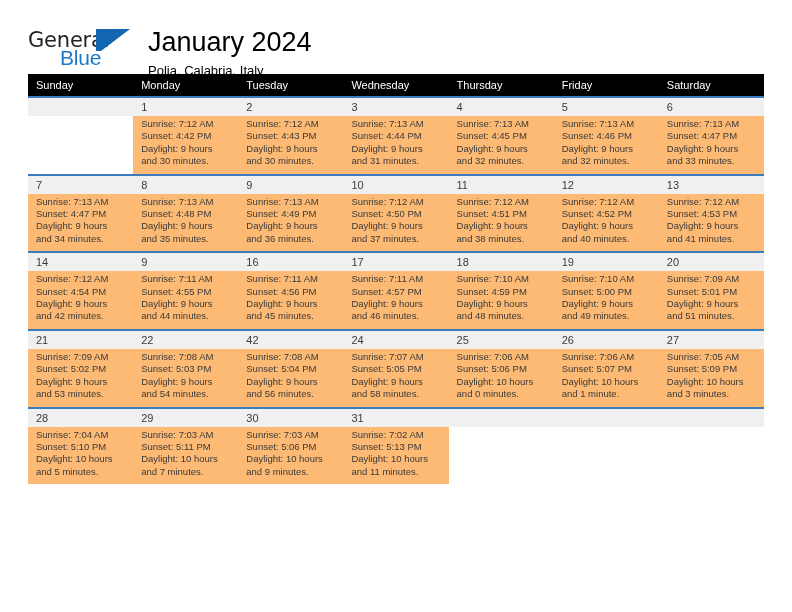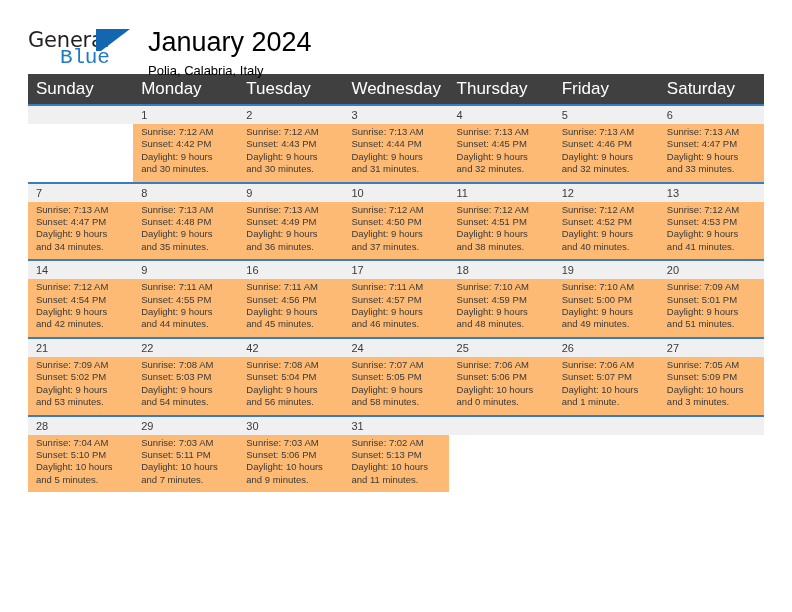--- a/index.html
+++ b/index.html
@@ -47,21 +47,21 @@
     font-family: "DejaVu Sans", sans-serif;
     font-weight: 400;
   }
   .brand-blue {
     position: absolute;
     left: 32px;
     top: 20px;
     font-size: 21px;
     letter-spacing: -0.2px;
     color: #1e7ac4;
-    font-family: Liberation Mono, monospace;
+    font-family: Liberation Sans, sans-serif;
     font-weight: 400;
   }
   .brand-mark {
     position: absolute;
     left: 68px;
     top: 3px;
     width: 34px;
     height: 22px;
   }
   .brand-bar {
@@ -101,23 +101,23 @@
     font-family: Liberation Sans, sans-serif;
   }
 
   
   .calendar {
     width: 736px;
     border-collapse: collapse;
     table-layout: fixed;
   }
   .calendar th {
-    background: #404040;
+    background: #000000;
     color: #ffffff;
-    font-size: 17px;
+    font-size: 11px;
     font-weight: normal;
     text-align: left;
     padding: 5px 0 5px 8px;
     height: 20px;
     box-sizing: border-box;
   }
   .daynum-row td {
     background: #f0f0f0;
     border-top: 2px solid #3b7cc0;
     font-size: 11px;

